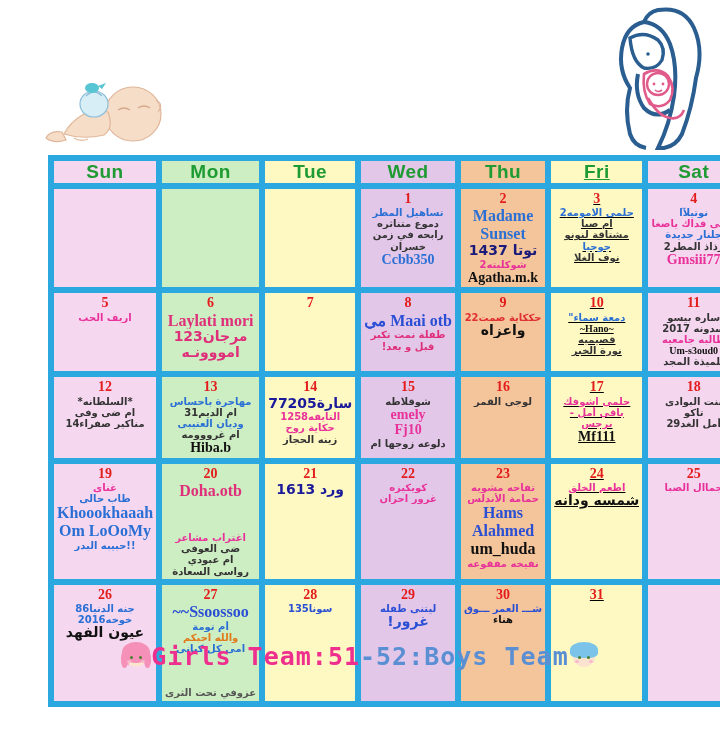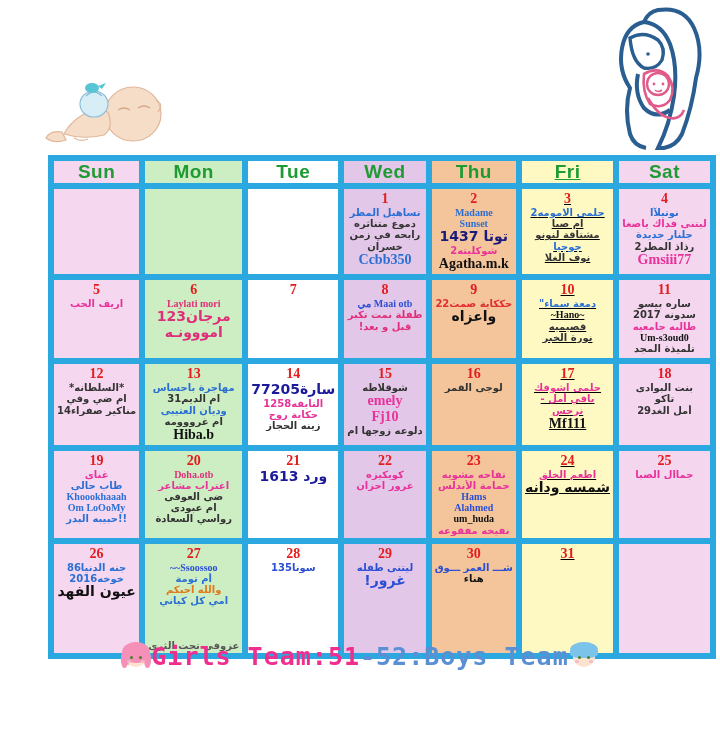--- a/index.html
+++ b/index.html
@@ -97,26 +97,26 @@
     display: block;
     font-size: 10px;
     line-height: 1.12;
     white-space: nowrap;
     overflow: hidden;
   }
   .ar { font-family: "DejaVu Sans", sans-serif; direction: rtl; }
   .la { font-family: "Liberation Serif", serif; font-weight: bold; }
   .bold { font-weight: bold; }
   .big { font-size: 14px; font-weight: bold; }
-  .mid { font-size: 10px; font-weight: bold; }
+  .mid { font-size: 16px; font-weight: bold; }
 
   
   .c-sun  { background: #f6d7f0; }
   .c-mon  { background: #cdedc2; }
-  .c-tue  { background: #ffffff; margin-left: 12px; }
+  .c-tue  { background: #fef9c3; margin-left: 12px; }
   .c-wed  { background: #e3c7e8; }
   .c-thu  { background: #f4c49b; }
   .c-fri  { background: #fef9c3; text-decoration: underline; }
   .c-sat  { background: #f5d6ef; }
 
   
   .footer {
     position: absolute;
     left: 0; right: 0; top: 636px;
     height: 40px;
@@ -397,21 +397,21 @@
               <span class="note ar bold" style="color: rgb(42, 111, 212);">طاب حالي</span>
               <span class="note la mid" style="color: rgb(42, 111, 212);">Khoookhaaah</span>
               <span class="note la mid" style="color: rgb(42, 111, 212);">Om LoOoMy</span>
               <span class="note ar bold" style="color: rgb(42, 111, 212);">!!حبيبه البدر</span>
             </span>
           </td>
           <td class="daycell c-mon">
             <span class="daynum">20</span>
             <span class="notes">
               <span class="note la mid" style="color: rgb(224, 47, 122);">Doha.otb</span>
-              <span class="note ar bold" style="color: rgb(232, 50, 154);">اغتراب مشاعر</span>
+              <span class="note ar bold" style="color: rgb(232, 50, 154); margin-top: 32px;">اغتراب مشاعر</span>
               <span class="note ar bold" style="color: rgb(51, 51, 51);">ضي العوفي</span>
               <span class="note ar bold" style="color: rgb(51, 51, 51);">ام عبودي</span>
               <span class="note ar bold" style="color: rgb(51, 51, 51);">رواسي السعادة</span>
             </span>
           </td>
           <td class="daycell c-tue">
             <span class="daynum">21</span>
             <span class="notes">
               <span class="note ar big" style="color: rgb(26, 26, 154);">ورد 1613</span>
             </span>

